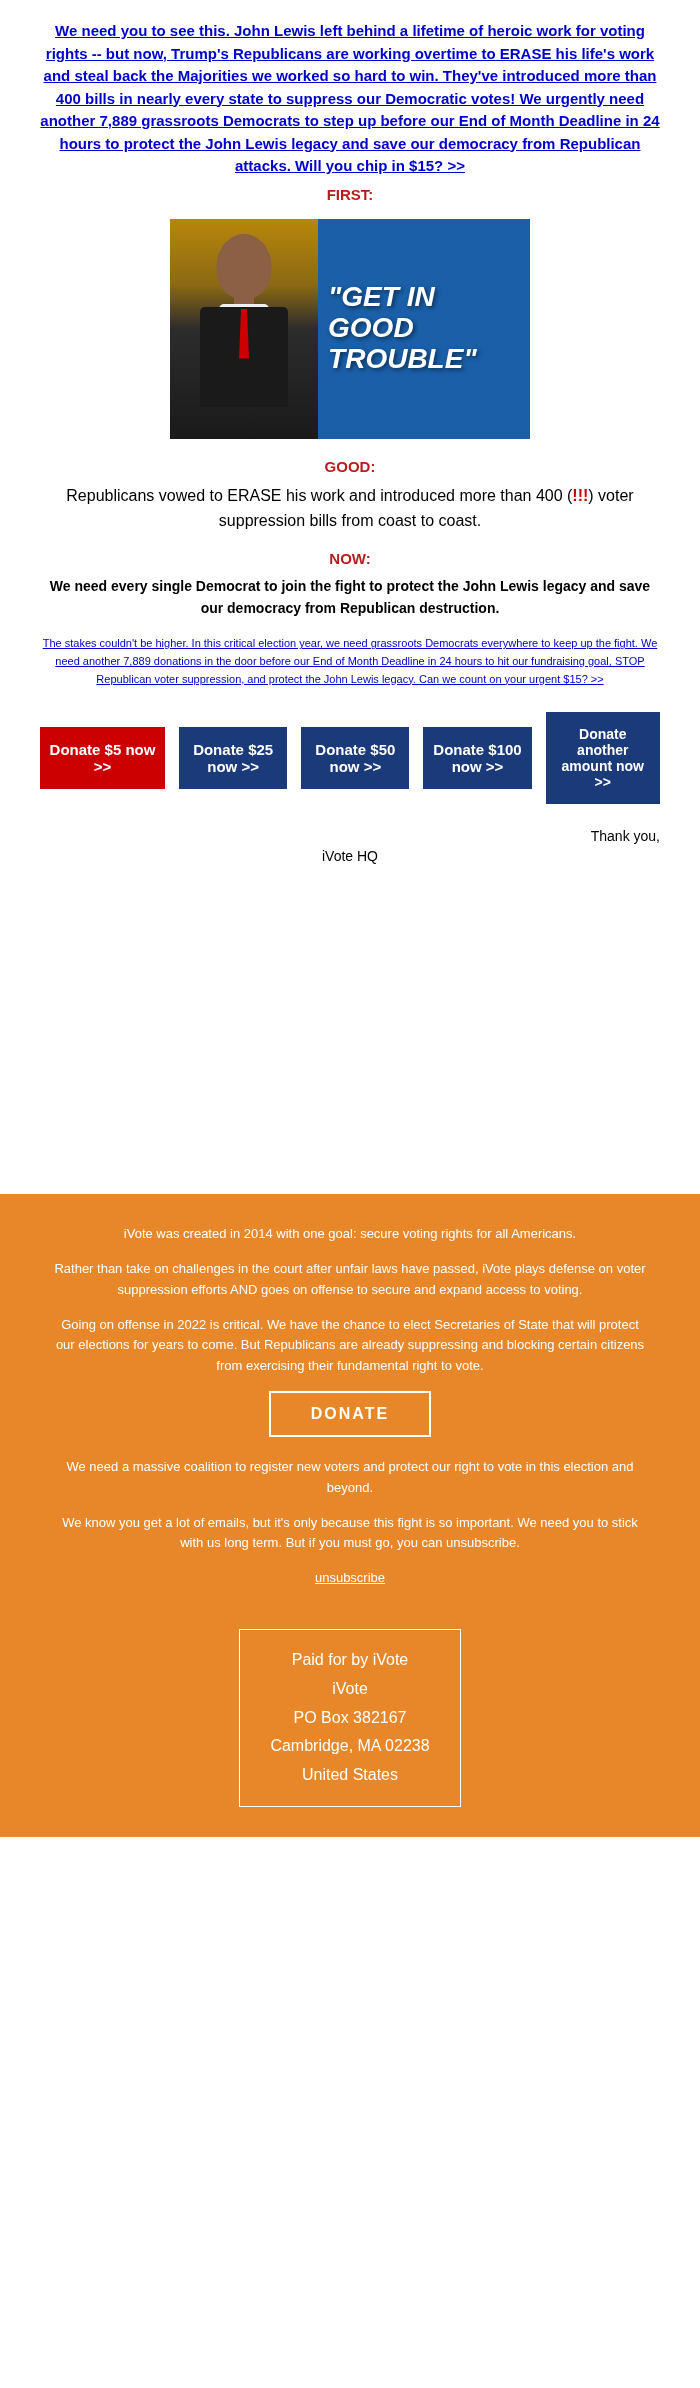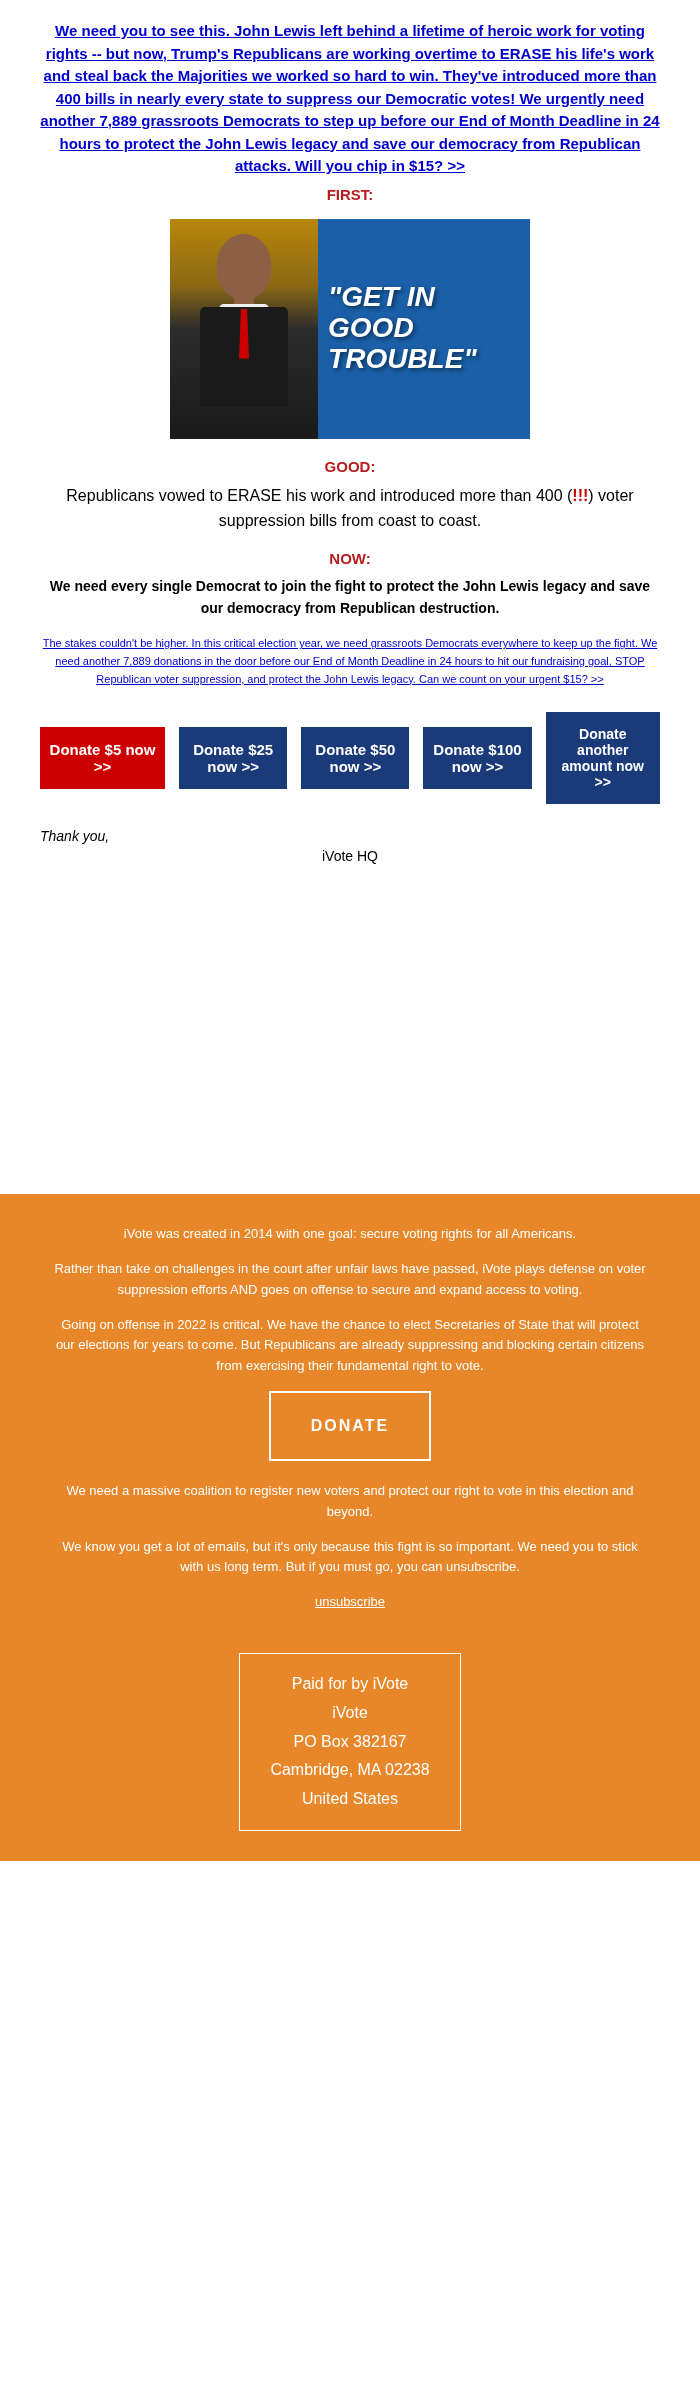--- a/index.html
+++ b/index.html
@@ -151,24 +151,23 @@
       border: none;
       padding: 14px 10px;
       width: 171px;
       font-size: 14px;
       font-weight: bold;
       cursor: pointer;
       text-align: center;
     }
 
     .thank-you {
-      text-align: left;
+      text-align: right;
       font-size: 14px;
       margin-bottom: 4px;
-      font-style: italic;
     }
 
     .signature {
       text-align: center;
       font-size: 14px;
       margin-bottom: 30px;
     }
 
     .spacer {
       height: 280px;
@@ -188,21 +187,21 @@
       line-height: 1.6;
     }
 
     .btn-donate-footer {
       background: transparent;
       border: 2px solid #ffffff;
       color: #ffffff;
       font-size: 16px;
       font-weight: bold;
       letter-spacing: 2px;
-      padding: 24px 40px;
+      padding: 12px 40px;
       cursor: pointer;
       margin: 8px auto 20px;
       display: block;
     }
 
     .unsubscribe-link {
       color: #ffffff;
       text-decoration: underline;
       cursor: pointer;
     }

